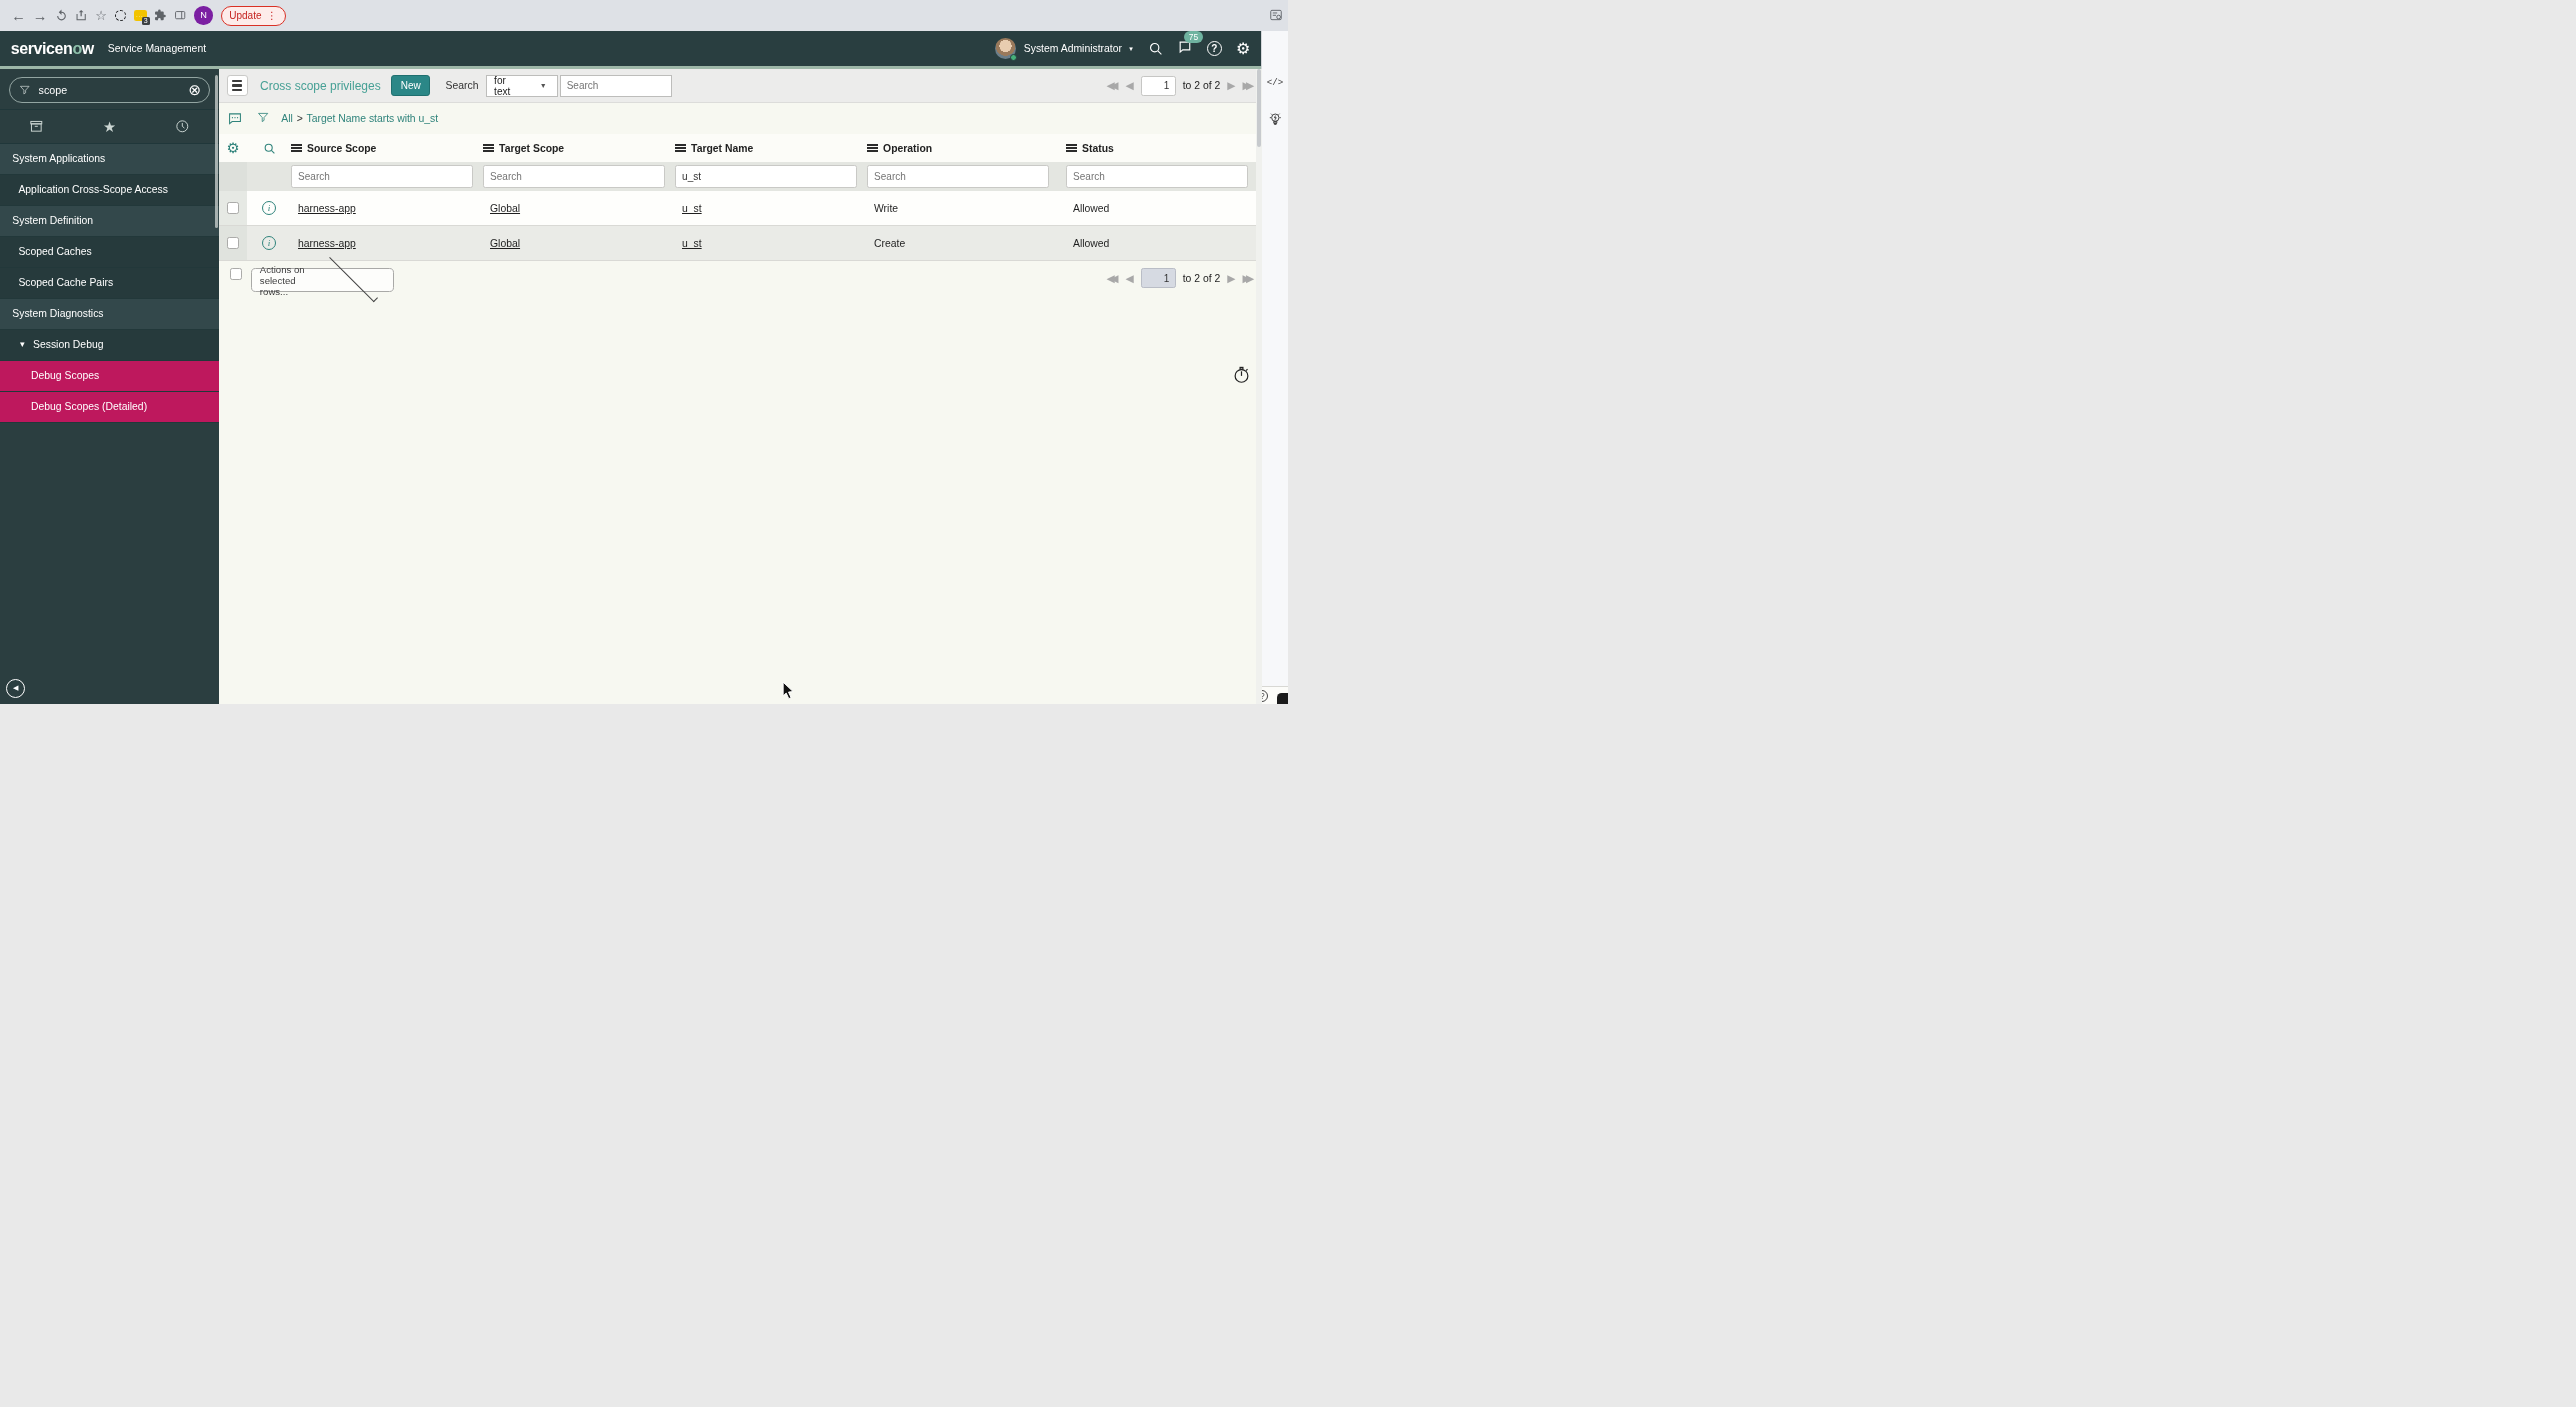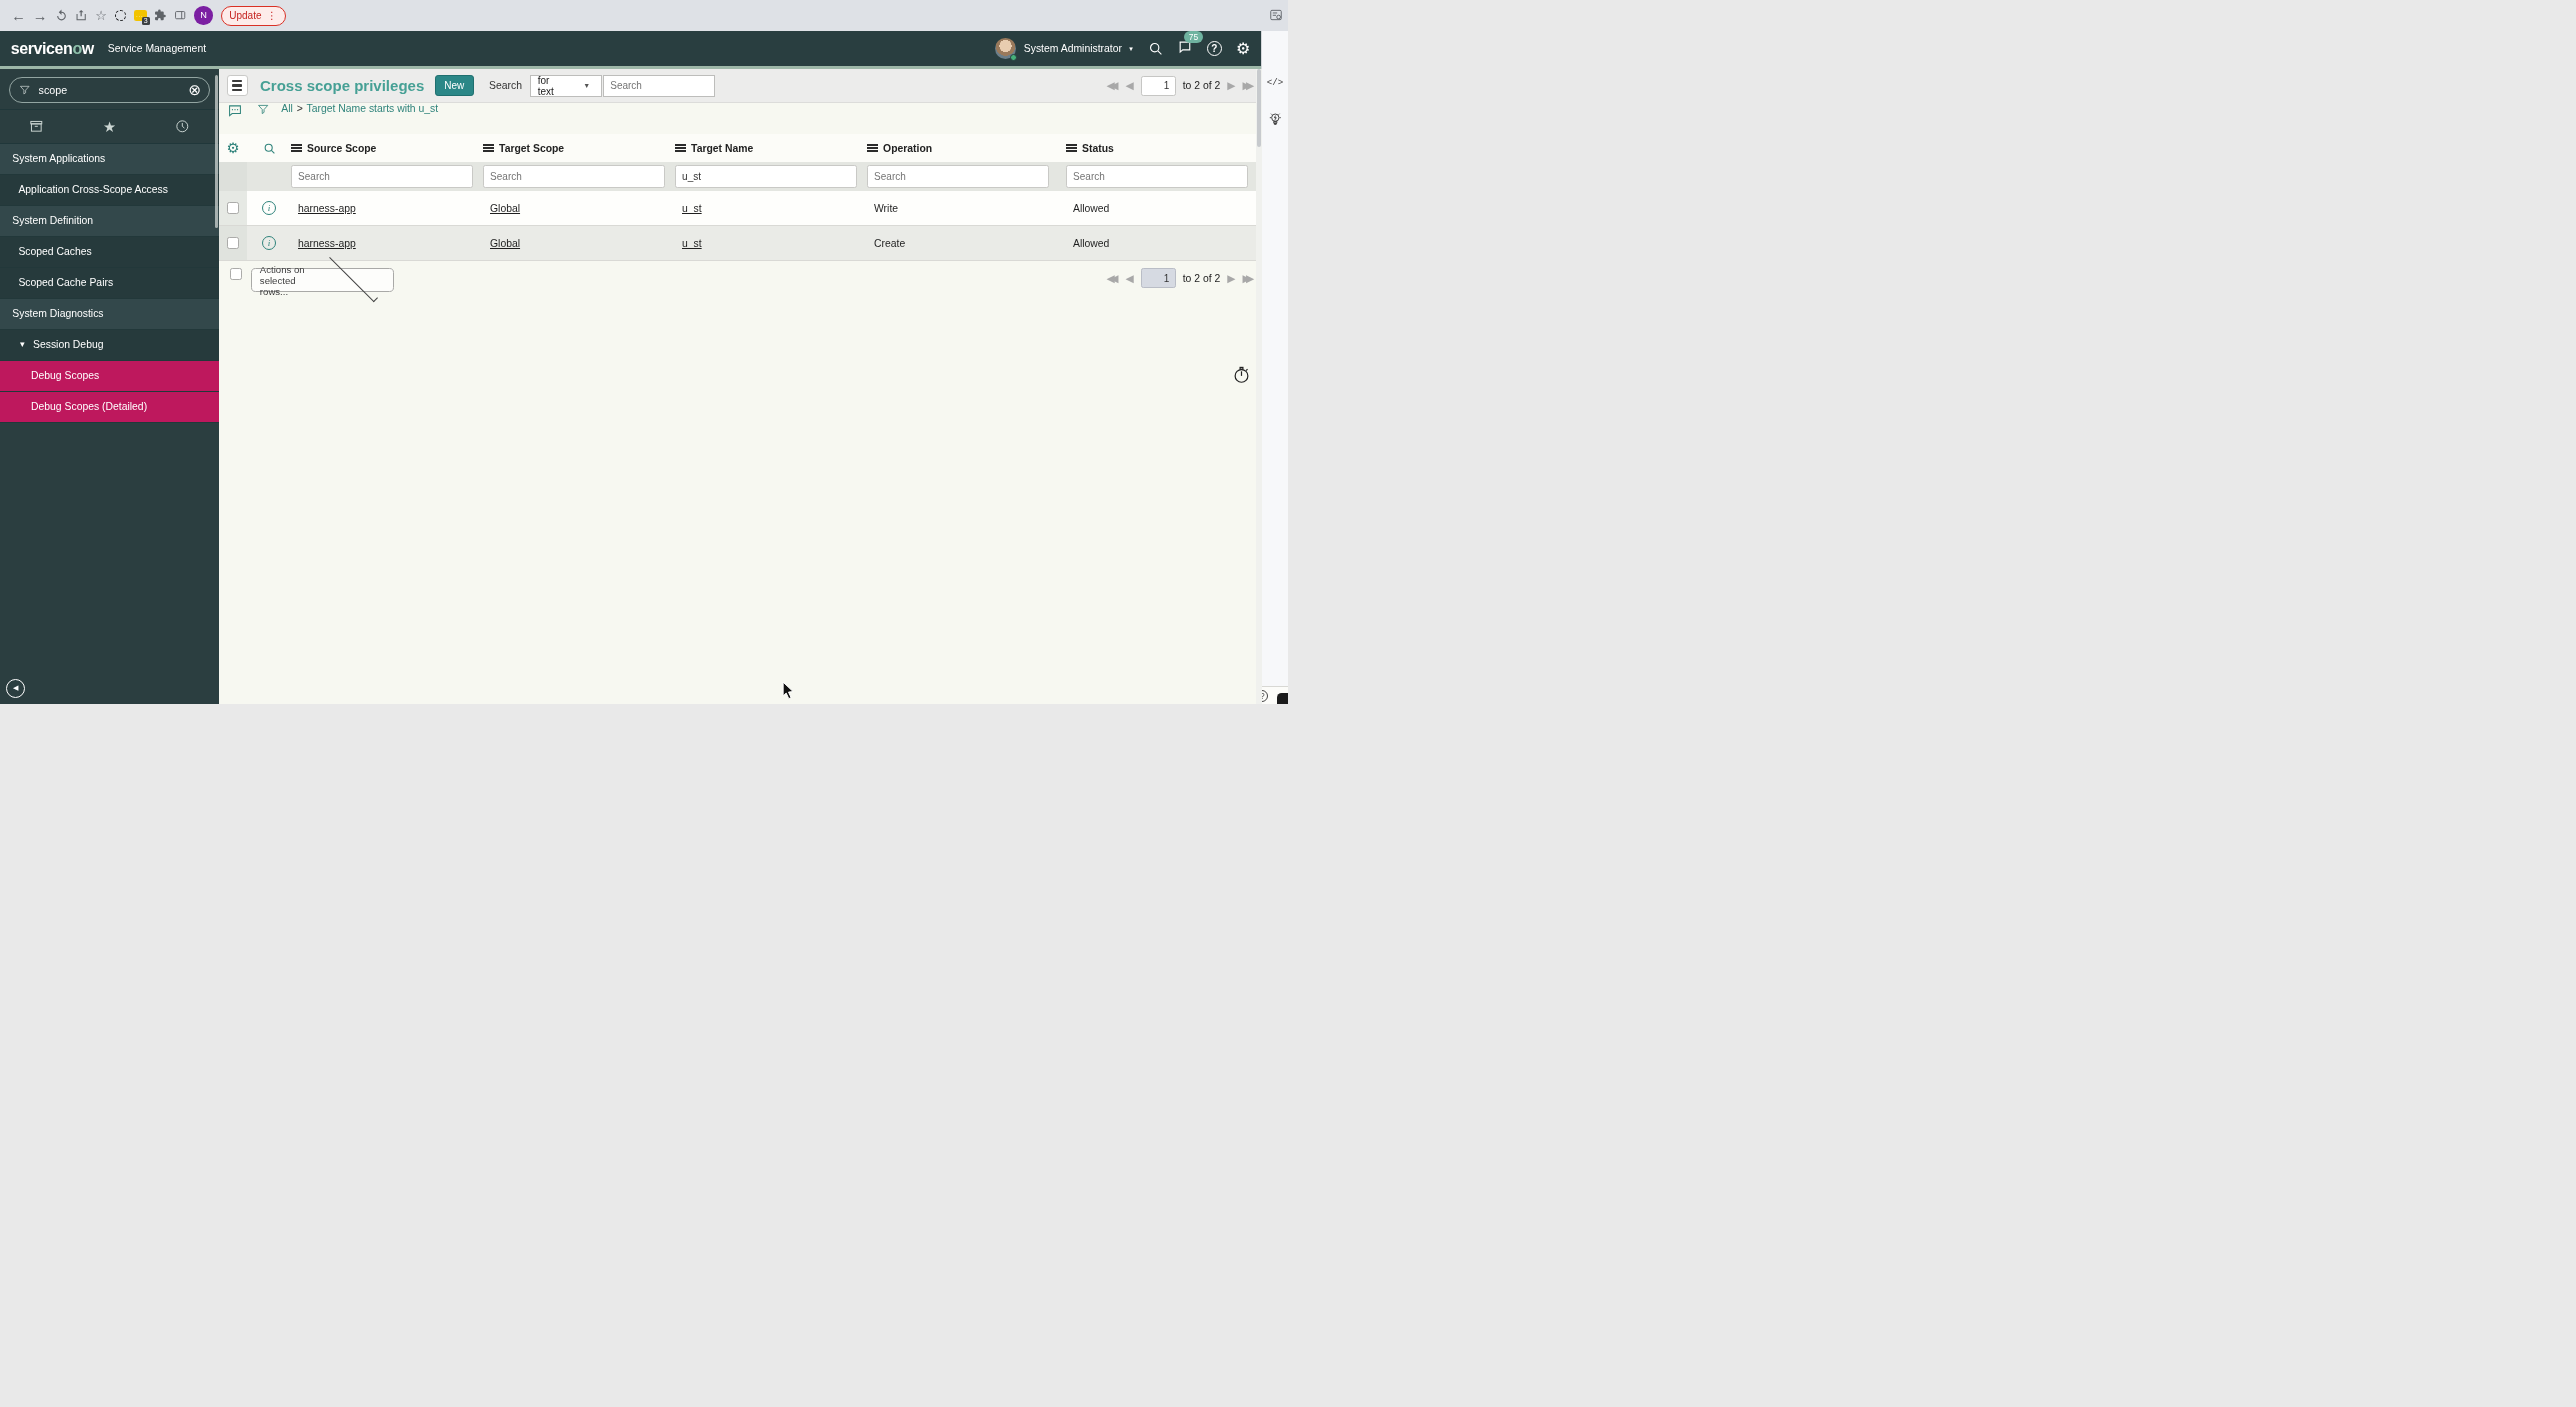--- a/index.html
+++ b/index.html
@@ -74,36 +74,36 @@
   .nitem-exp .tri { font-size:7.7px; }
   .nsub { background:#be185d; padding-left:31px; }
   .sscroll { position:absolute; right:0.8px; top:6.1px; width:3.1px; height:153px; background:#cfd4d2; opacity:.75; border-radius:1.5px; }
   .collapsebtn { position:absolute; left:6.1px; bottom:6.1px; width:19px; height:19px; border:1.5px solid #fff; border-radius:50%; color:#fff; font-size:7px; display:flex; align-items:center; justify-content:center; }
 
   
   .content { position:absolute; left:219px; top:69px; width:1043px; height:635px; background:#f7f8f1; }
   .toolbar { height:34px; background:#ececeb; border-bottom:0.8px solid #dcdcda; display:flex; align-items:center; padding:0 7.7px; }
   .hamb { width:21px; height:21px; background:#fff; border:0.8px solid #c9c9c7; border-radius:3.1px; display:flex; flex-direction:column; justify-content:center; gap:2.3px; padding:0 4.6px; }
   .hamb i { height:2.3px; background:#3c3c3c; border-radius:0.8px; }
-  .ltitle { color:#46a095; font-size:15px; margin-left:12.3px;font-weight:bold; }
+  .ltitle { color:#46a095; font-size:12px; margin-left:12.3px; }
   .newbtn { margin-left:10.7px; background:#2b8787; border:0.8px solid #1f6f6f; color:#fff; font-size:10px; height:21.5px; padding:0 8.4px; border-radius:3.1px; display:flex; align-items:center; }
   .slabel { font-size:10.4px; color:#333; margin-left:15.3px; }
   .typesel { margin-left:7.7px; width:72px; height:22px; background:#fff; border:0.8px solid #bdbdbb; display:flex; align-items:center; font-size:10px; color:#222; }
   .typesel span { flex:1; padding-left:7px; }
   .typesel .selcaret { width:18.4px; align-self:stretch; display:flex; align-items:center; justify-content:center; color:#555; font-size:7px; }
   .tsearch { margin-left:1.5px; width:112px; height:22px; border:0.8px solid #bdbdbb; font-size:10px; padding:0 6.1px; background:#fff; outline:none; font-family:"Liberation Sans",sans-serif; }
   .pagcluster { display:flex; align-items:center; gap:7px; }
   .pag-top { margin-left:auto; }
   .pagtri { color:#a8a8a8; font-size:10.7px; }
   .dblwrap { letter-spacing:-4.6px; padding-right:4.6px; }
   .pginput { width:35px; height:20px; border:0.8px solid #c6c6c4; border-radius:2.3px; background:#fff; text-align:right; padding-right:5.4px; font-size:10px; color:#333; outline:none; font-family:"Liberation Sans",sans-serif; }
   .pginput.filled { background:#d6dae2; border-color:#b9bdc6; }
   .pagrange { font-size:10.4px; color:#222; }
 
-  .crumbrow { height:31px; display:flex; padding-left:7.7px; background:#f7f8f1; }
+  .crumbrow { height:31px; display:flex; align-items:center; padding-left:7.7px; background:#f7f8f1; }
   .bubble-svg { width:16px; height:15.3px; stroke:#2f837b; fill:none; stroke-width:1.6; }
   .crumb-funnel { margin-left:14px; }
   .crumb-funnel svg { width:12.3px; height:13px; stroke:#2f837b; fill:none; stroke-width:1.6; }
   .crumbtext { margin-left:12.3px; font-size:10.4px; }
   .crumbtext a { color:#2f837b; text-decoration:none; }
   .crumbtext .sep { color:#333; margin:0 3.8px; }
 
   .trow { display:grid; grid-template-columns:28px 44px 192px 192px 192px 199px 1fr; align-items:center; }
   .thead { height:28px; background:#fcfcf8; }
   .licon { justify-self:center; color:#2f837b; }

